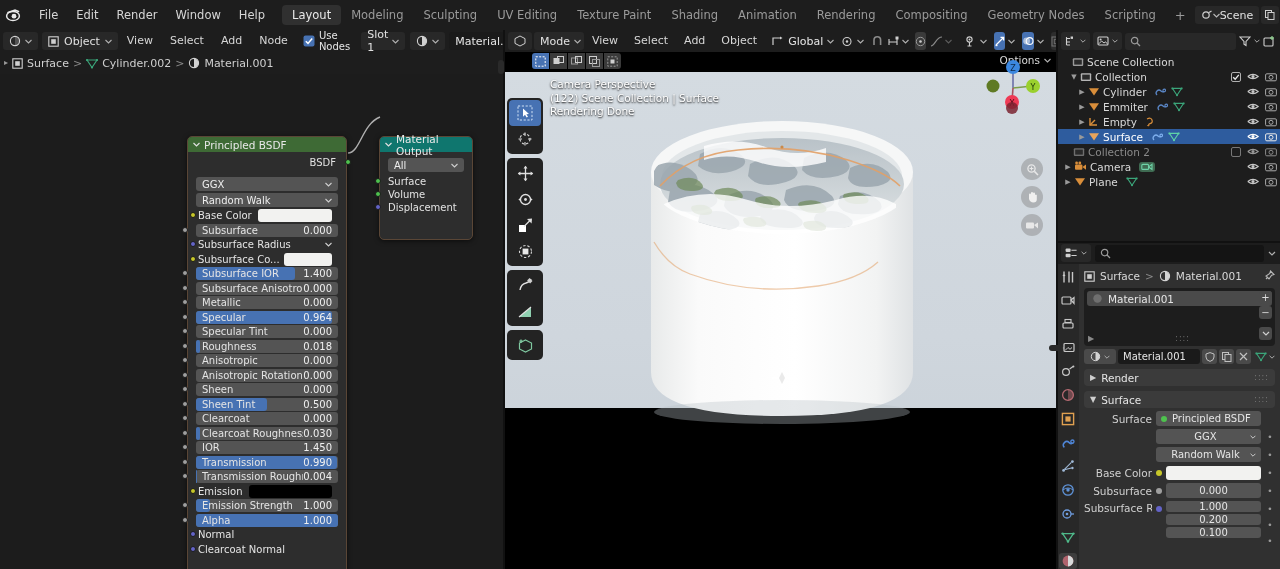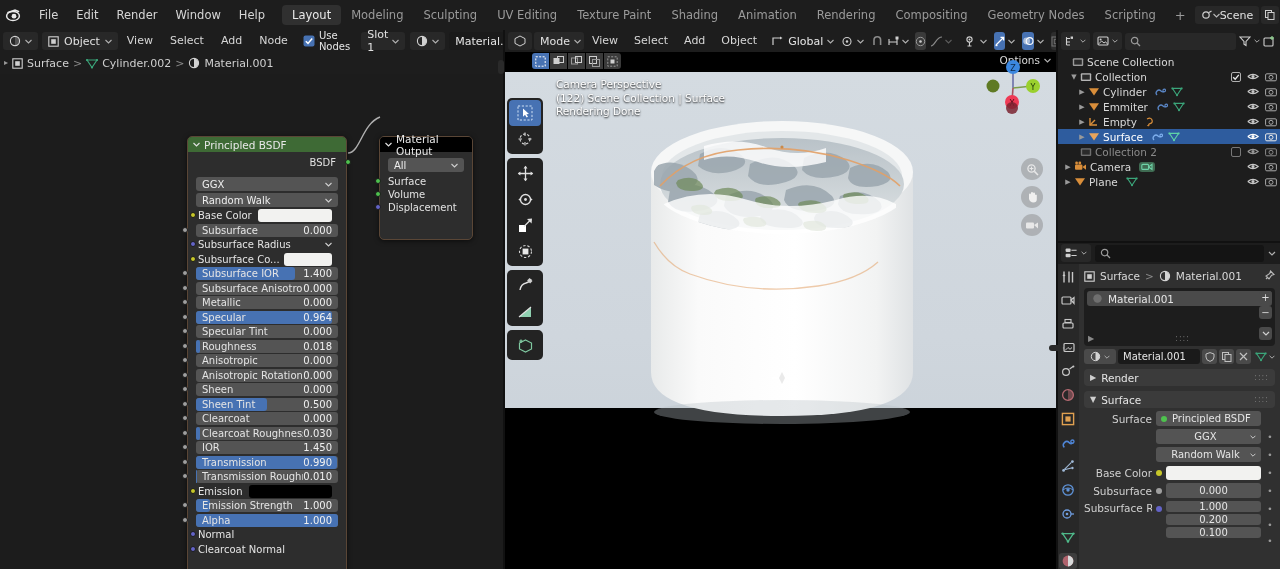--- a/index.html
+++ b/index.html
@@ -86,21 +86,21 @@
   }
   .socket.out { left: auto; right: -4px; }
   .sockrow { position: relative; height: 13px; display: flex; align-items: center; font-size: 10px; padding-left: 8px; color: #e2e2e2; }
   .sockrow.right { justify-content: flex-end; padding-right: 10px; }
 
   
   #viewport { position: absolute; left: 504px; top: 30px; width: 553px; height: 539px; background: #0c4a6e; }
   #vp-header { height: 22px; display: flex; align-items: center; padding: 0 4px; background: #1d1d1d; }
   #vp-canvas { position: absolute; left: 0; top: 22px; width: 553px; height: 566px; overflow: hidden; background: #000; }
   #render-area { position: absolute; left: 0; top: 20px; width: 553px; height: 428px; }
-  #vp-info { position: absolute; left: 46px; top: 26px; font-size: 10.5px; color: #fff; line-height: 13.5px; text-shadow: 0 1px 2px #000; margin-left: 6px; }
+  #vp-info { position: absolute; left: 46px; top: 26px; font-size: 10.5px; color: #fff; line-height: 13.5px; text-shadow: 0 1px 2px #000; }
   #vp-tools {
     position: absolute; left: 3px; top: 46px; width: 36px;
     display: flex; flex-direction: column; gap: 4px;
   }
   .toolgrp { background: #232323; border-radius: 5px; padding: 2px; display: flex; flex-direction: column; }
   .toolbtn { width: 32px; height: 26px; border-radius: 4px; display: flex; align-items: center; justify-content: center; }
   .toolbtn.active { background: #4772b3; }
   #vp-gizmo { position: absolute; right: 12px; top: 4px; width: 64px; height: 64px; }
   #vp-navbtns { position: absolute; right: 14px; top: 106px; display: flex; flex-direction: column; gap: 6px; align-items: center; }
   .navbtn { width: 22px; height: 22px; border-radius: 50%; background: rgba(130,130,130,.45); display: flex; align-items: center; justify-content: center; }
@@ -440,21 +440,21 @@
             <span class="socket" style="background:#9f9f9f; left:-14px; top:3px"></span>
             <span class="fill" style="width:99%"></span>
             <span class="pname">Transmission</span>
             <span class="pval">0.990</span>
           </div>
 
           <div class="prop">
             <span class="socket" style="background:#9f9f9f; left:-14px; top:3px"></span>
             <span class="fill" style="width:1%"></span>
             <span class="pname">Transmission Roughness</span>
-            <span class="pval">0.010</span>
+            <span class="pval">0.004</span>
           </div>
 
           <div class="prop flat">
             <span class="socket" style="background:#c7c729; left:-6px; top:3px"></span>
             <span class="pname" style="flex:0 0 auto">Emission</span>
             <span class="colorfield" style="background:#000; margin-left:6px"></span>
           </div>
 
           <div class="prop">
             <span class="socket" style="background:#9f9f9f; left:-14px; top:3px"></span>
@@ -475,21 +475,21 @@
             <span class="pname">Normal</span>
           </div>
           <div class="prop flat">
             <span class="socket" style="background:#6363c7; left:-6px; top:3px"></span>
             <span class="pname">Clearcoat Normal</span>
           </div>
         </div>
       </div>
 
       <div class="node" style="left:379px; top:62px; width:94px; height:104px;">
-        <div class="node-head" style="background:#000000">
+        <div class="node-head" style="background:#0f766e">
           <span class="ic"><svg width="7" height="5" viewBox="0 0 7 5">
                 <path d="M0.5 1 L3.5 4 L6.5 1" stroke="#e0e0e0" fill="none" stroke-width="1.2"></path>
               </svg></span>
           <span>Material Output</span>
         </div>
         <div class="node-body">
           <div class="dropdown">
             <span>All</span>
             <span class="caret ic"><svg width="7" height="5" viewBox="0 0 7 5">
                   <path d="M0.5 1 L3.5 4 L6.5 1" stroke="#cfcfcf" fill="none" stroke-width="1.1"></path>
@@ -1083,21 +1083,21 @@
                 <path d="M0.8 4.5 q5.2 -4.2 10.4 0 q-5.2 4.2 -10.4 0" fill="none" stroke="#fff" stroke-width="1.1"></path>
                 <circle cx="6" cy="4.5" r="1.5" fill="#fff"></circle>
               </svg></span>
           <span class="ic"><svg width="12" height="10" viewBox="0 0 12 10">
                 <rect x="0.6" y="1.8" width="10.8" height="7" rx="1.2" fill="none" stroke="#eaeaea" stroke-width="1"></rect>
                 <circle cx="6" cy="5.3" r="2" fill="none" stroke="#eaeaea" stroke-width="1"></circle>
               </svg></span>
         </span>
       </div>
 
-      <div class="olrow dim" style="padding-left:11px">
+      <div class="olrow dim" style="padding-left:4px">
         <span class="tri"></span>
         <span class="ic">
           <svg width="12" height="12" viewBox="0 0 12 12">
               <rect x="0.8" y="2.2" width="10.4" height="7.8" rx="1" fill="#6e6e6e"></rect>
               <rect x="2.2" y="3.6" width="7.6" height="5" fill="#2a2a2a"></rect>
             </svg>
         </span>
         <span class="lbl">Collection 2</span>
         <span class="right-ic">
           <span class="ic"><svg width="10" height="10" viewBox="0 0 10 10">

